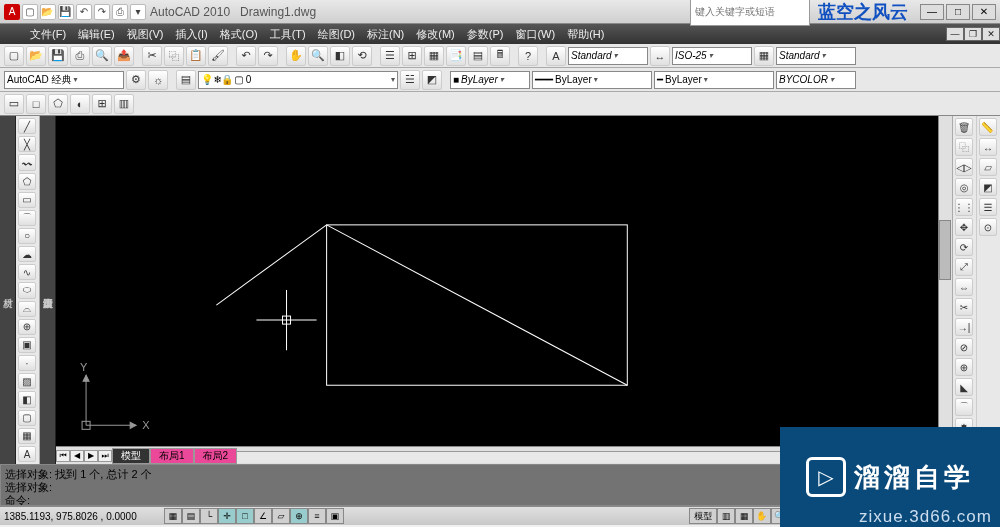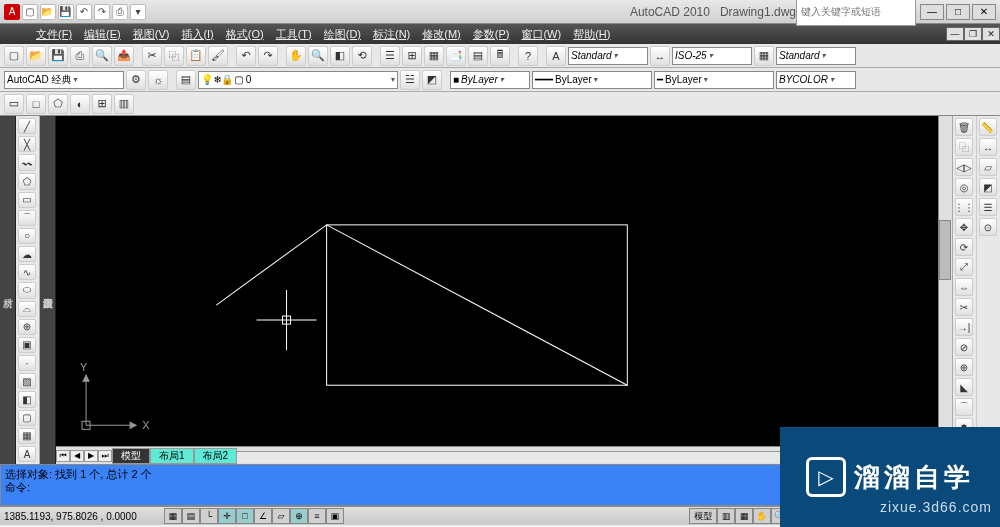--- a/index.html
+++ b/index.html
@@ -1,25 +1,25 @@
 <!DOCTYPE html>
 <html><head>
 <meta charset="utf-8">
 <style>
 * { margin: 0; padding: 0; box-sizing: border-box; font-family: "Microsoft YaHei", SimSun, sans-serif; }
 body { width: 1000px; height: 527px; background: #f0f0f0; overflow: hidden; font-size: 11px; position: relative; }
 .titlebar { height: 24px; background: linear-gradient(#e8e8e8, #d0d0d0); display: flex; align-items: center; border-bottom: 1px solid #888; }
 .titlebar .qat { display: flex; gap: 2px; padding: 0 4px; align-items: center; }
 .titlebar .qat span { width: 16px; height: 16px; border: 1px solid #bbb; border-radius: 2px; background: #fff; display: flex; align-items: center; justify-content: center; font-size: 10px; color: #444; }
-.titlebar .title { flex: 1; text-align: right; color: #555; font-size: 12px; }
+.titlebar .title { flex: 1; text-align: left; color: #555; font-size: 12px; }
 .titlebar .search { width: 120px; height: 28px; background: #fff; border: 1px solid #999; font-size: 10px; padding: 0 4px; color: #aaa; }
 .titlebar .watermark { color: #1050c0; font-weight: bold; font-size: 18px; padding: 0 8px; font-family: "KaiTi", cursive; }
 .titlebar .winbtns { display: flex; gap: 2px; padding: 0 4px; }
 .titlebar .winbtns span { width: 24px; height: 16px; border: 1px solid #888; background: #ddd; display: flex; align-items: center; justify-content: center; font-size: 10px; }
-.menubar { height: 20px; background: linear-gradient(#555, #333); display: flex; align-items: center; color: #eee; font-size: 11px; padding-left: 30px; text-decoration: underline; }
+.menubar { height: 20px; background: linear-gradient(#555, #333); display: flex; align-items: center; color: #eee; font-size: 11px; padding-left: 24px; }
 .menubar span { padding: 0 6px; cursor: default; }
 .menubar .winbtns2 { margin-left: auto; display: flex; gap: 0; }
 .menubar .winbtns2 span { width: 18px; height: 14px; background: #e0e0e0; color: #222; border: 1px solid #666; font-size: 9px; display: flex; align-items: center; justify-content: center; }
 .toolbar-row { height: 24px; background: #e8e8e8; border-bottom: 1px solid #aaa; display: flex; align-items: center; padding: 0 4px; gap: 2px; }
 .tb-btn { width: 20px; height: 20px; border: 1px solid #ccc; background: linear-gradient(#fff, #e0e0e0); border-radius: 2px; display: flex; align-items: center; justify-content: center; font-size: 11px; color: #333; }
 .tb-sep { width: 4px; }
 .tb-combo { height: 18px; border: 1px solid #888; background: #fff; padding: 0 2px; display: flex; align-items: center; gap: 2px; font-size: 10px; }
 .tb-combo .arrow { font-size: 8px; color: #555; }
 .tb-wide { min-width: 120px; }
 .tb-med { min-width: 80px; font-style: italic; }
@@ -27,56 +27,57 @@
 .left-tools { width: 24px; background: #e8e8e8; display: flex; flex-direction: column; gap: 2px; padding: 2px; border-right: 1px solid #aaa; }
 .left-tools .tb-btn { width: 18px; height: 18px; font-size: 10px; }
 .side-tab { width: 16px; background: #444; color: #ccc; writing-mode: vertical-rl; font-size: 10px; display: flex; align-items: center; justify-content: center; border-right: 1px solid #222; padding: 4px 0; }
 .canvas-wrap { flex: 1; display: flex; flex-direction: column; background: #333; }
 .viewport-row { height: 24px; background: #e8e8e8; display: flex; align-items: center; gap: 2px; padding: 0 4px; border-bottom: 1px solid #888; }
 .canvas { flex: 1; background: #000; position: relative; overflow: hidden; }
 .canvas svg { position: absolute; inset: 0; }
 .layout-tabs { height: 18px; background: #e0e0e0; display: flex; align-items: center; font-size: 10px; border-top: 1px solid #888; }
 .layout-tabs .nav { display: flex; gap: 0; }
 .layout-tabs .nav span { width: 14px; border: 1px solid #999; background: #f0f0f0; text-align: center; font-size: 8px; }
-.layout-tabs .tab { padding: 0 8px; border: 1px solid #999; background: #5eead4; }
+.layout-tabs .tab { padding: 0 8px; border: 1px solid #999; background: #ec4899; }
 .layout-tabs .tab.active { background: #333; color: #fff; }
 .right-tools { width: 24px; background: #e8e8e8; display: flex; flex-direction: column; gap: 2px; padding: 2px; border-left: 1px solid #aaa; }
 .right-tools .tb-btn { width: 18px; height: 18px; font-size: 10px; }
 .scroll-v { width: 14px; background: #e0e0e0; border-left: 1px solid #888; position: relative; }
 .scroll-v .thumb { position: absolute; top: 30%; width: 12px; height: 60px; background: #bbb; border: 1px solid #888; left: 0; }
-.command-area { background: #3b82f6; border: 1px solid #888; height: 42px; padding: 2px 4px; font-size: 11px; overflow: hidden; }
+.command-area { background: #737373; border: 1px solid #888; height: 42px; padding: 2px 4px; font-size: 11px; overflow: hidden; }
 .command-area .line { white-space: nowrap; height: 13px; }
 .statusbar { height: 19px; background: linear-gradient(#e0e0e0, #c8c8c8); border-top: 1px solid #888; display: flex; align-items: center; font-size: 10px; padding: 0 4px; }
 .statusbar .coords { min-width: 160px; }
 .statusbar .sb-btn { width: 18px; height: 16px; border: 1px solid #888; background: #d0d0d0; display: flex; align-items: center; justify-content: center; font-size: 9px; }
 .statusbar .sb-btn.on { background: #9cc; }
 .statusbar .flex { flex: 1; }
 .overlay-logo { position: absolute; right: 0; bottom: 0; width: 220px; height: 100px; background: #0a4a7a; color: #fff; display: flex; align-items: center; justify-content: center; gap: 8px; }
 .overlay-logo .icon { width: 40px; height: 40px; border: 3px solid #fff; border-radius: 6px; display: flex; align-items: center; justify-content: center; font-size: 20px; }
 .overlay-logo .text { font-size: 26px; font-weight: bold; letter-spacing: 4px; text-align: right; }
-.overlay-logo .sub { position: absolute; bottom: 12px; right: 8px; font-size: 14px; color: #cde; letter-spacing: 1px; }
+.overlay-logo .sub { position: absolute; bottom: 0; right: 8px; font-size: 17px; color: #cde; letter-spacing: 1px; }
 </style>
 </head>
 <body>
 
 <div class="titlebar">
   <div class="qat">
     <span style="background:#c00;color:#fff;border:none">A</span>
     <span>▢</span>
     <span>📂</span>
     <span>💾</span>
     <span>↶</span>
     <span>↷</span>
     <span>⎙</span>
     <span>▾</span>
   </div>
   <div class="title">
     <span>AutoCAD 2010</span>&nbsp;&nbsp;&nbsp;<span>Drawing1.dwg</span>
   </div>
   <input class="search" placeholder="键入关键字或短语" style="">
+  <span class="watermark">蓝空之风云</span>
   <div class="winbtns">
     <span>—</span>
     <span>□</span>
     <span>✕</span>
   </div>
 </div>
 
 <div class="menubar">
   <span>文件(F)</span>
   <span>编辑(E)</span>
@@ -264,20 +265,21 @@
     <div class="tb-btn">↔</div>
     <div class="tb-btn">▱</div>
     <div class="tb-btn">◩</div>
     <div class="tb-btn">☰</div>
     <div class="tb-btn">⊙</div>
   </div>
 </div>
 
 <div class="command-area">
   <div class="line">选择对象: 找到 1 个, 总计 2 个</div>
+  <div class="line">选择对象:</div>
   <div class="line">命令:</div>
 </div>
 
 <div class="statusbar">
   <div class="coords">1385.1193, 975.8026 , 0.0000</div>
   <div class="sb-btn">▦</div>
   <div class="sb-btn">▤</div>
   <div class="sb-btn">└</div>
   <div class="sb-btn on">✛</div>
   <div class="sb-btn on">□</div>

